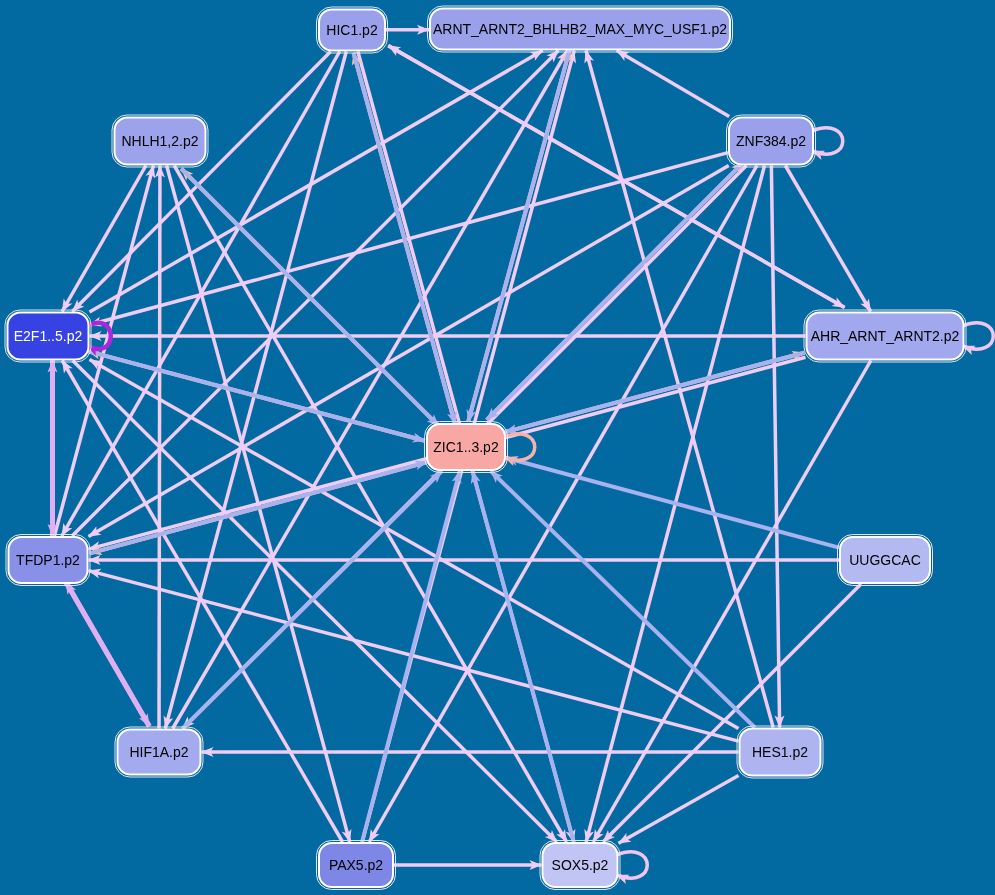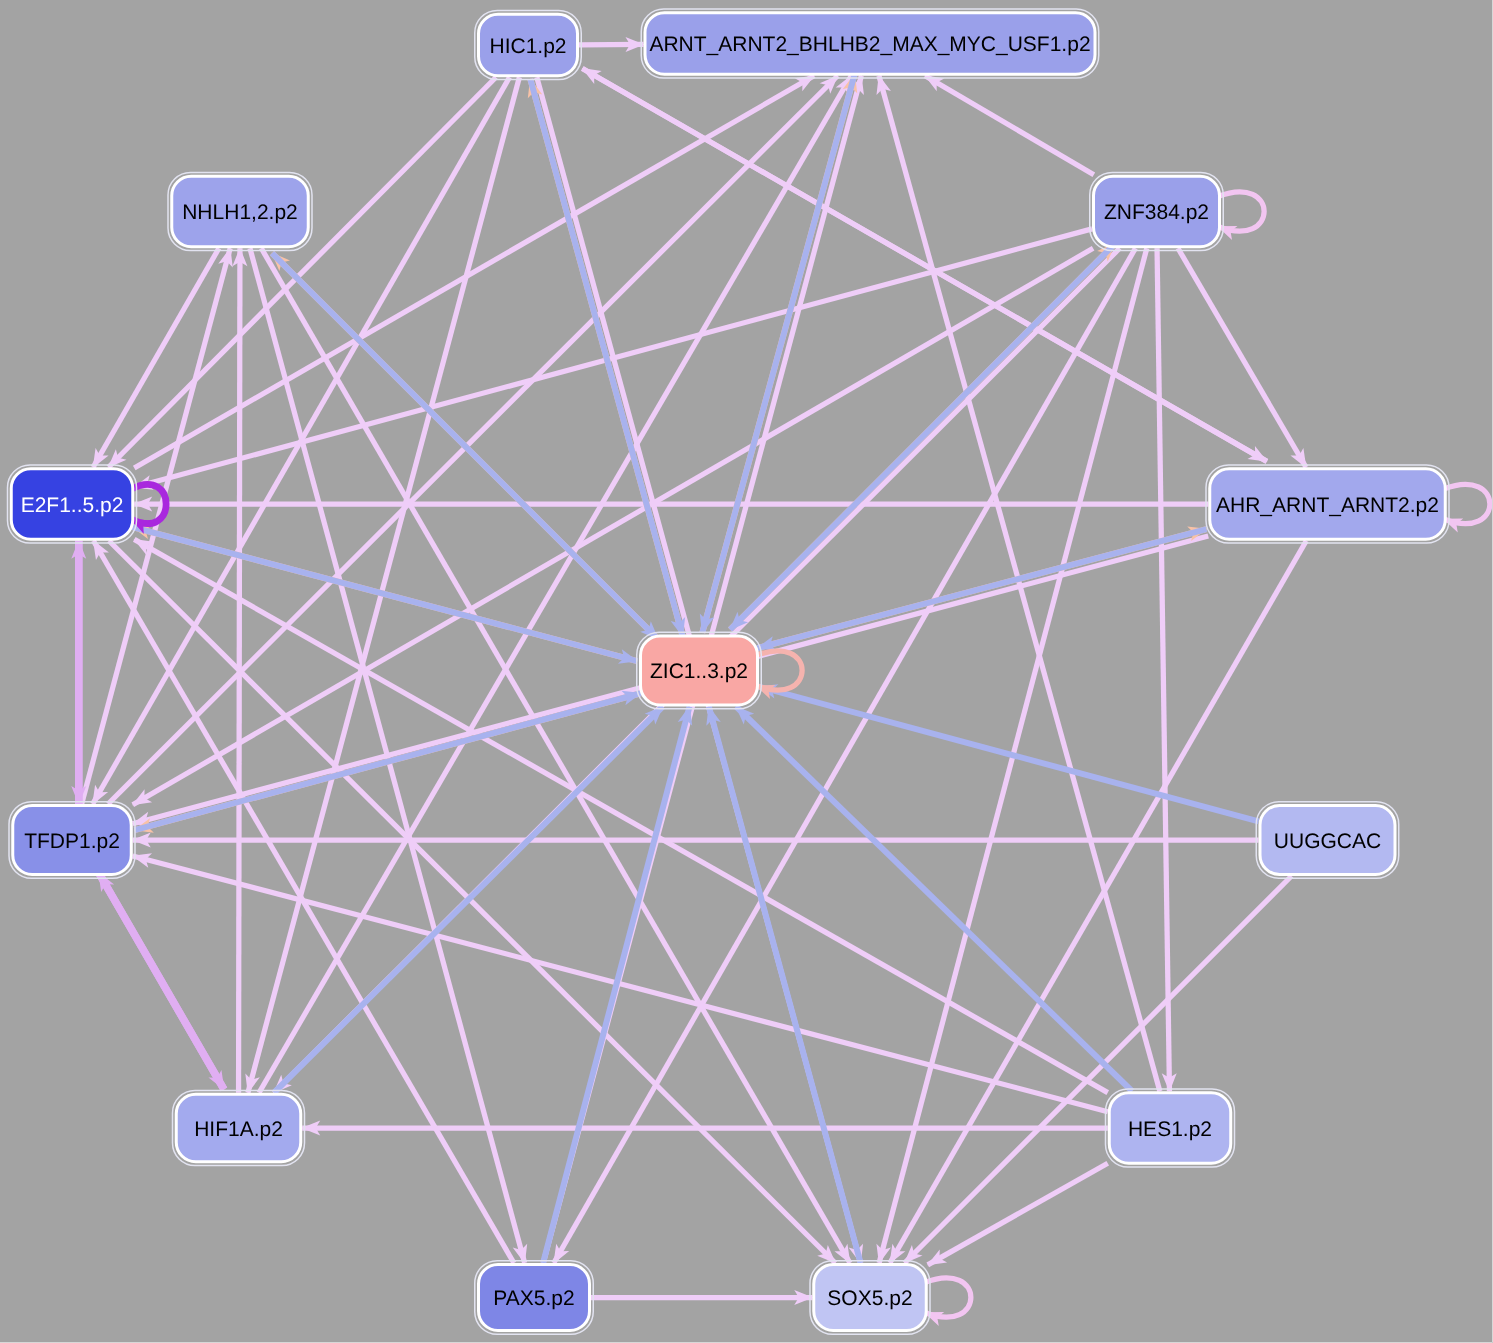--- a/index.html
+++ b/index.html
@@ -1,16 +1,16 @@
 <!DOCTYPE html>
 <html><head>
 <meta charset="utf-8">
 <style>
   html,body{margin:0;padding:0;background:#ffffff;}
-  .stage{position:relative;width:995px;height:895px;background:#a3a3a3;overflow:hidden;}
+  .stage{position:relative;width:995px;height:895px;background:#0369a1;overflow:hidden;}
   svg{display:block;}
   text.node-label{font-family:"Liberation Sans","DejaVu Sans",sans-serif;font-size:14px;}
 </style>
 </head>
 <body>
 
 <div class="stage">
   <svg id="graph" width="995" height="895" viewBox="0 0 995 895">
       <defs>
         <marker id="arrow-lavender" markerUnits="userSpaceOnUse" markerWidth="15" markerHeight="12" refX="12.5" refY="5.5" orient="auto">

